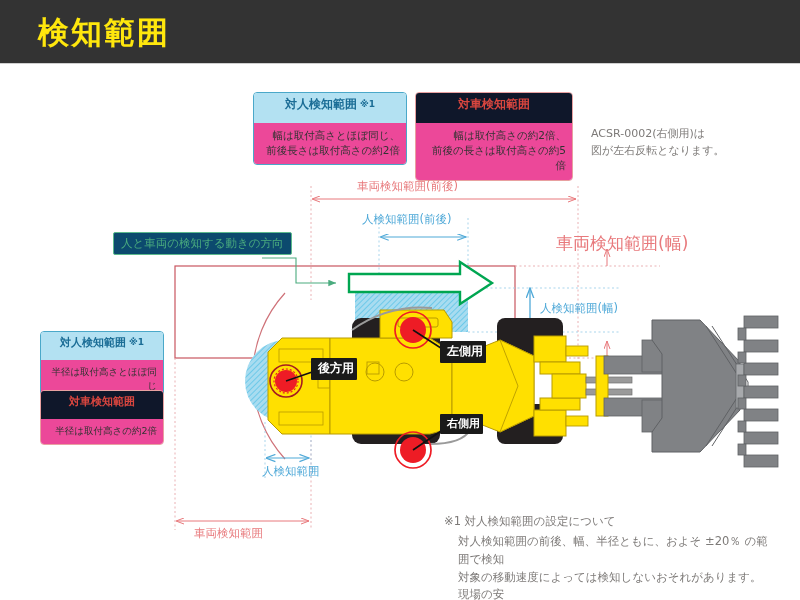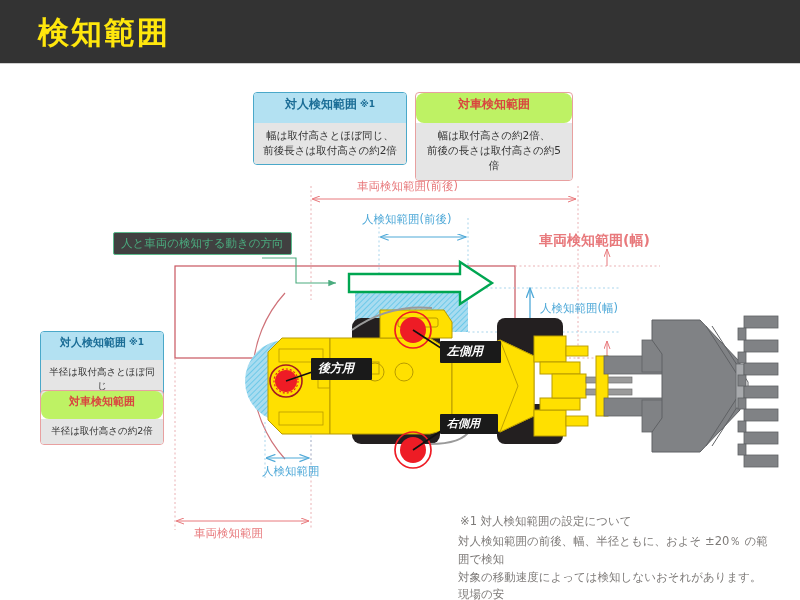--- a/index.html
+++ b/index.html
@@ -23,52 +23,51 @@
     letter-spacing:2px;line-height:38px;
   }
 
   
   .callout{position:absolute;border-radius:4px;overflow:hidden;box-sizing:border-box;}
   .callout .ct{
     text-align:center;font-weight:bold;box-sizing:border-box;
     padding:3px 0 10px 0;
   }
   .callout .cb{
-    background:#e5e5e5;text-align:center;box-sizing:border-box;
+    background:#ec4899;text-align:right;box-sizing:border-box;
     padding:5px 6px 6px 6px;line-height:1.45;
   }
   .blue-box{border:1px solid #4aa8c9;}
   .blue-box .ct{background:#b3e1f2;color:#1b6d96;}
   .blue-box .cb{color:#333;}
   .pink-box{border:1px solid #e8a0a0;}
-  .pink-box .ct{background:#bef264;color:#d9463f;border-radius:8px;}
+  .pink-box .ct{background:#0f172a;color:#d9463f;}
   .pink-box .cb{color:#333;}
   .sup{font-size:9px;font-weight:bold;vertical-align:1px;margin-left:3px;}
 
   
   .note{position:absolute;color:#7d7a78;line-height:1.55;}
 
   
   .lbl{position:absolute;white-space:nowrap;}
   .lbl-pink{color:#e8797c;}
   .lbl-blue{color:#4fa9d8;}
 
   .green-box{
     position:absolute;box-sizing:border-box;
-    border:1px solid #5bb98c;background:#404040;
+    border:1px solid #5bb98c;background:#0c4a6e;
     color:#4aab7e;border-radius:2px;
     padding:3px 7px;white-space:nowrap;
   }
 
   
   .tag{
     position:absolute;background:#1a1a1a;color:#ffffff;
-    font-weight:bold;padding:2px 18px 3px 7px;white-space:nowrap;
+    font-weight:bold;padding:2px 3px 3px 7px;white-space:nowrap;
     border-radius:1px;
-    font-style:italic;
   }
 
   
   svg.stage{position:absolute;left:0;top:0;width:800px;height:600px;}
 </style>
 </head>
 <body>
 
 <div id="root">
 
@@ -248,51 +247,55 @@
   </div>
 
   <div class="callout pink-box" style="left:415px;top:92px;width:158px;">
     <div class="ct" style="font-size:12px;">対車検知範囲</div>
     <div class="cb" style="font-size:10.5px;">
       <div>幅は取付高さの約2倍、</div>
       <div>前後の長さは取付高さの約5倍</div>
     </div>
   </div>
 
+  <div class="note" style="left:591px;top:125px;font-size:11px;">
+    <div>ACSR-0002(右側用)は</div>
+    <div>図が左右反転となります。</div>
+  </div>
 
   <div class="callout blue-box" style="left:40px;top:331px;width:124px;">
     <div class="ct" style="font-size:11px;">
       <span>対人検知範囲</span><span class="sup">※1</span>
     </div>
     <div class="cb" style="font-size:9.5px;">半径は取付高さとほぼ同じ</div>
   </div>
 
   <div class="callout pink-box" style="left:40px;top:390px;width:124px;">
     <div class="ct" style="font-size:11px;">対車検知範囲</div>
     <div class="cb" style="font-size:9.5px;">半径は取付高さの約2倍</div>
   </div>
 
   <div class="lbl lbl-pink" style="left:357px;top:179px;font-size:11.5px;">車両検知範囲(前後)</div>
 
   <div class="lbl lbl-blue" style="left:362px;top:212px;font-size:11.5px;">人検知範囲(前後)</div>
 
-  <div class="lbl lbl-pink" style="left:539px;top:232px;font-size:14px;font-weight:bold;">車両検知範囲(幅)</div>
+  <div class="lbl lbl-pink" style="left:556px;top:232px;font-size:17px;">車両検知範囲(幅)</div>
 
   <div class="lbl lbl-blue" style="left:540px;top:301px;font-size:11.5px;">人検知範囲(幅)</div>
 
   <div class="lbl lbl-blue" style="left:262px;top:464px;font-size:11.5px;">人検知範囲</div>
 
   <div class="lbl lbl-pink" style="left:194px;top:526px;font-size:11.5px;">車両検知範囲</div>
 
   <div class="green-box" style="left:113px;top:232px;font-size:11.5px;">人と車両の検知する動きの方向</div>
 
   <div class="tag" style="left:311px;top:358px;font-size:12px;">後方用</div>
   <div class="tag" style="left:440px;top:341px;font-size:12px;">左側用</div>
   <div class="tag" style="left:440px;top:414px;font-size:11px;">右側用</div>
 
-  <div class="note" style="left:444px;top:513px;font-size:11.5px;margin-left:16px;">※1 対人検知範囲の設定について</div>
+  <div class="note" style="left:444px;top:513px;font-size:11.5px;">※1 対人検知範囲の設定について</div>
   <div class="note" style="left:458px;top:533px;font-size:11.5px;">
     <div>対人検知範囲の前後、幅、半径ともに、およそ ±20％ の範囲で検知</div>
     <div>対象の移動速度によっては検知しないおそれがあります。現場の安</div>
 
   </div>
 
 </div>
 
 </body></html>

